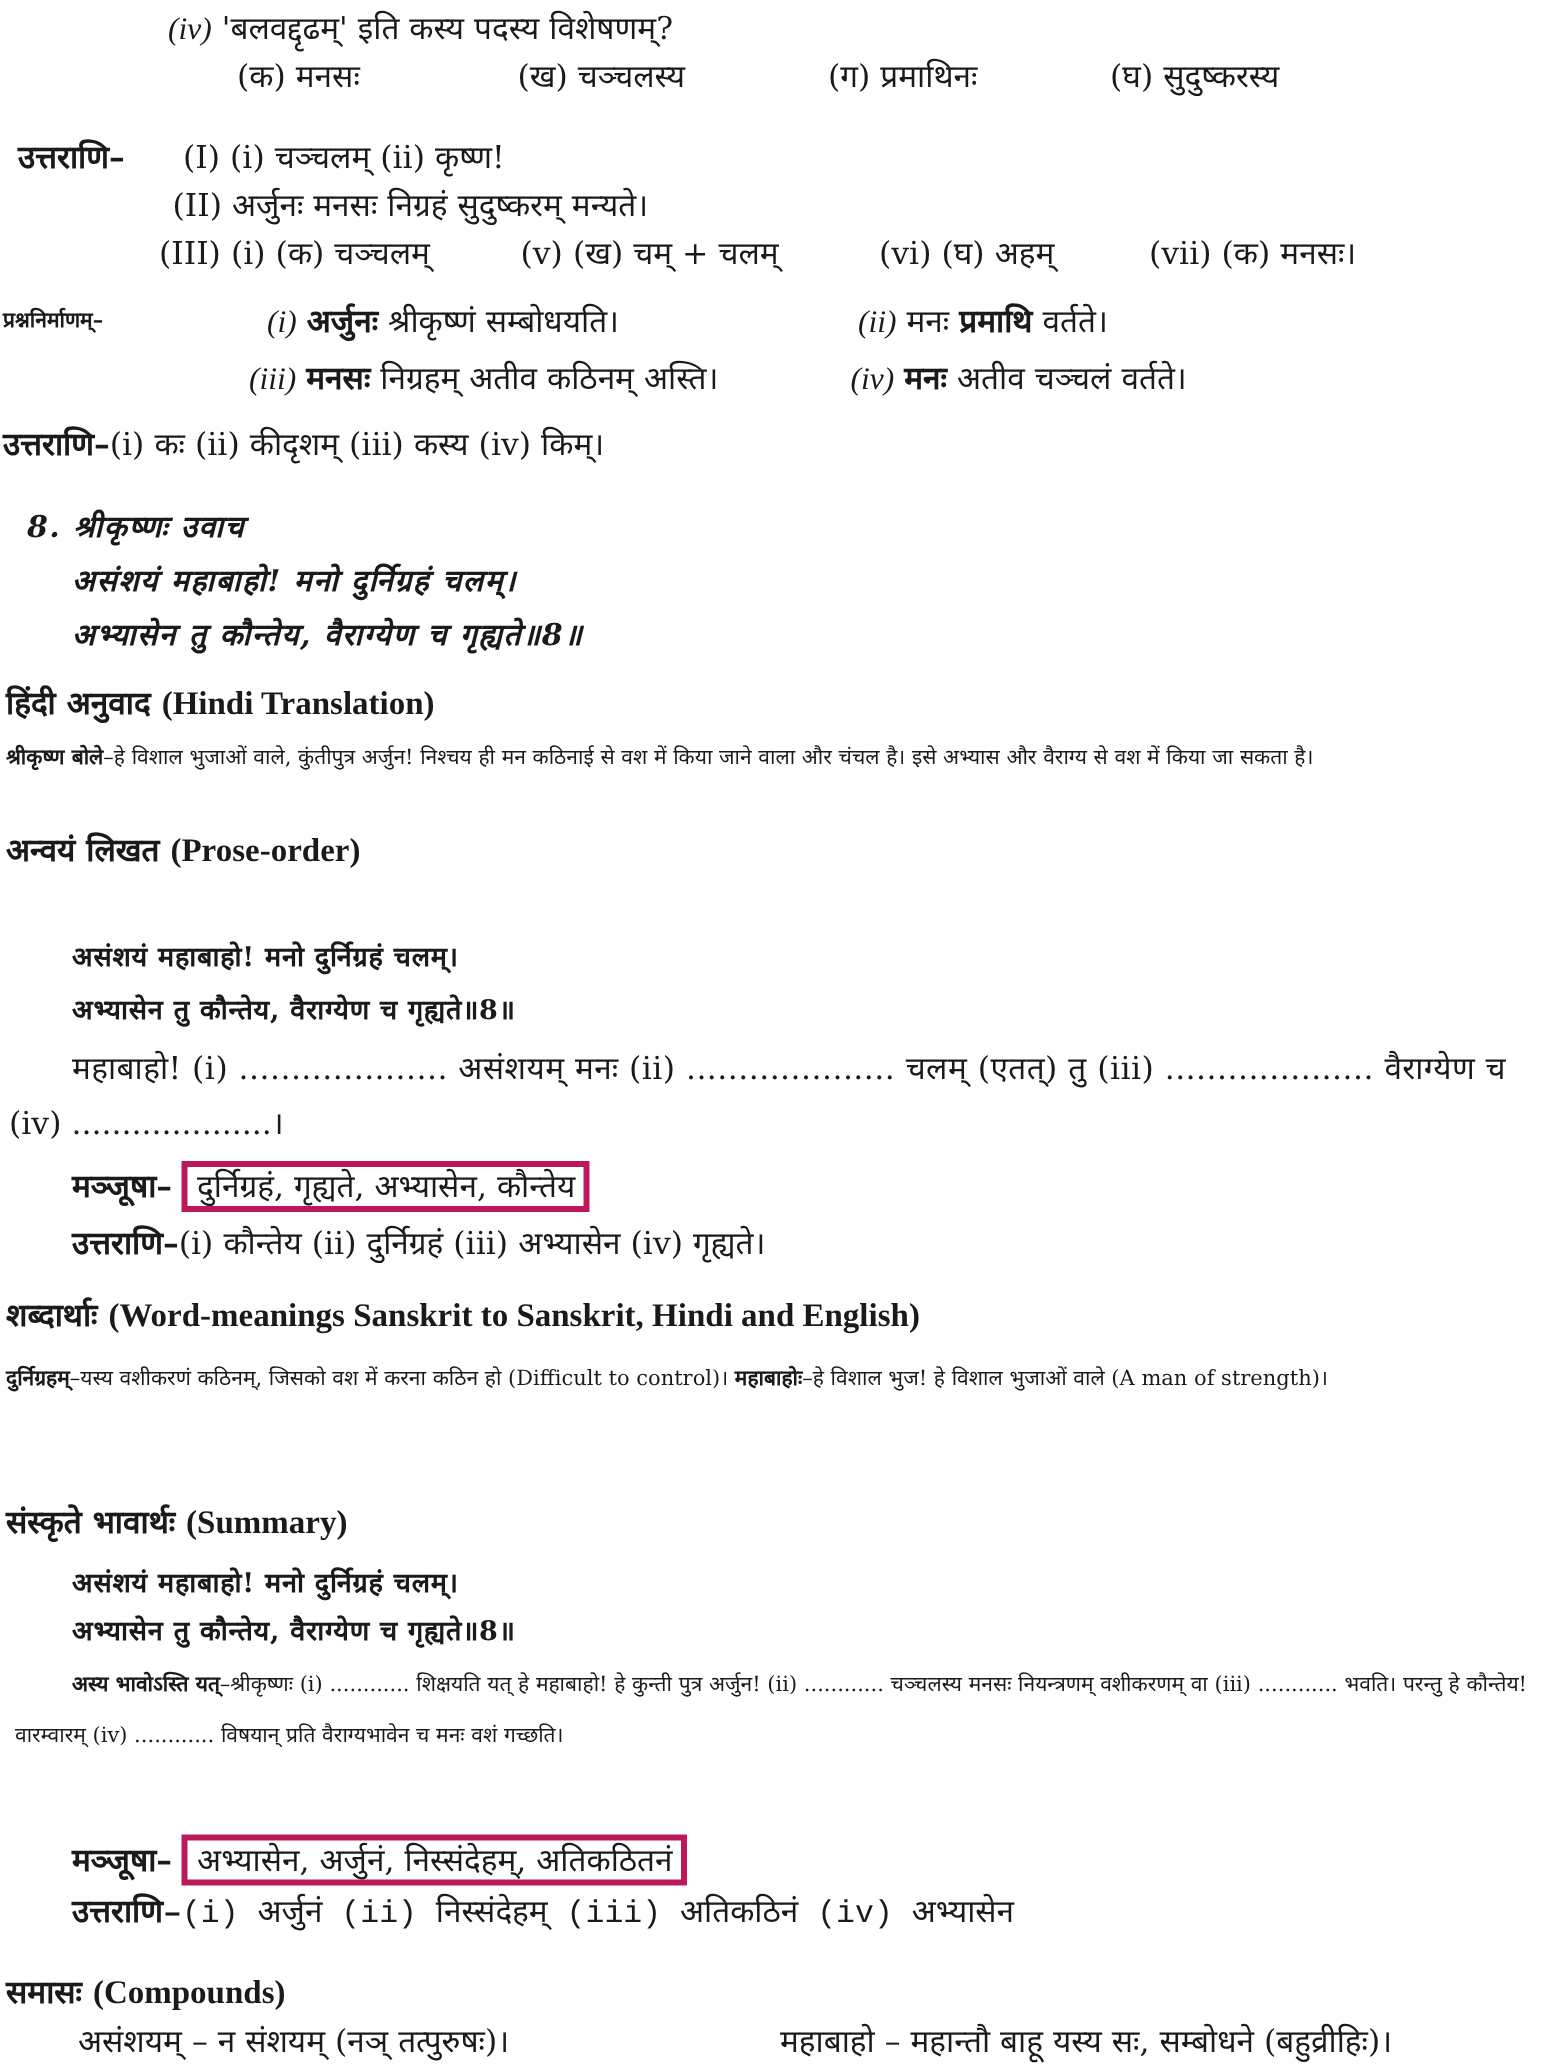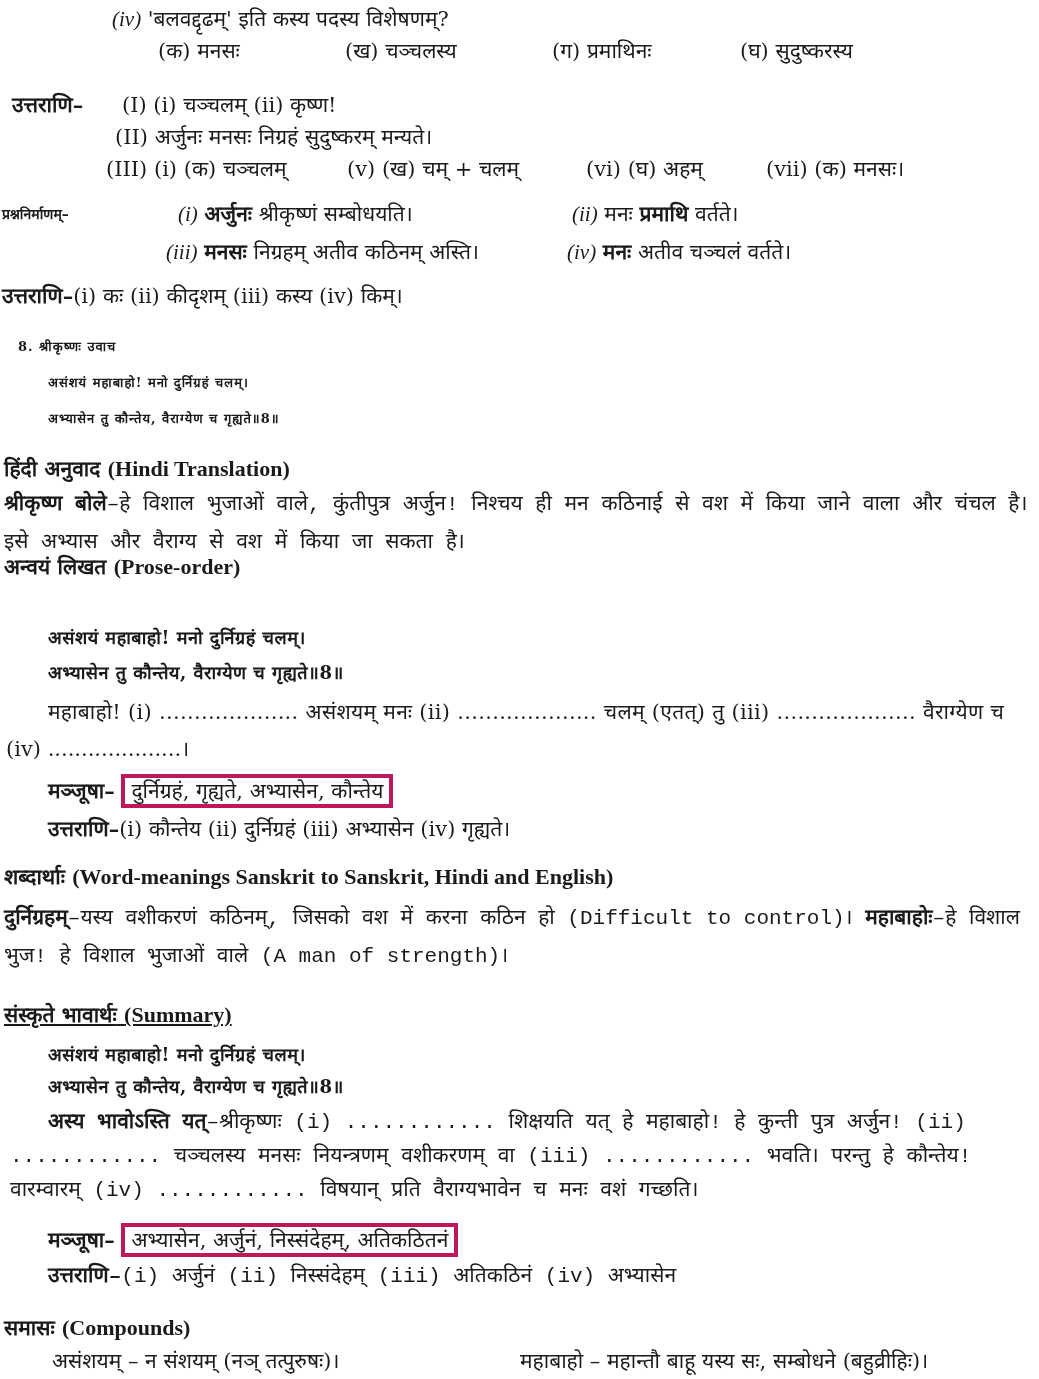--- a/index.html
+++ b/index.html
@@ -8,24 +8,24 @@
     font-family: "DejaVu Serif", "Liberation Serif", serif;
     position:relative; overflow:hidden;
   }
   .abs { position:absolute; white-space:nowrap; }
   .t { font-size:21px; line-height:22px; }
   .b { font-weight:bold; }
   .it { font-style:italic; }
   .lat { font-family:"Liberation Serif", serif; }
   .head { font-size:21px; font-weight:bold; }
   .head .en { font-family:"Liberation Serif", serif; font-weight:bold; font-size:22px; }
-  .verse { font-size:13px; font-weight:bold; letter-spacing:1px; }
+  .verse { font-size:20px; font-weight:bold; font-style:italic; letter-spacing:1px; }
   .verse2 { font-size:18px; font-weight:bold; letter-spacing:0.5px; }
   .box { border:4px solid #be185d; padding:2px 6px; display:inline-block; }
-  .para { position:absolute; font-size:21px; line-height:38px; white-space:normal;font-family:Liberation Mono, monospace; }
+  .para { position:absolute; font-size:14px; line-height:38px; white-space:normal; }
 </style>
 </head>
 <body>
 
 <div class="abs t" style="left:112px;top:8px;">
   <span class="it lat">(iv)</span>
   <span>'बलवद्दृढम्' इति कस्य पदस्य विशेषणम्?</span>
 </div>
 <div class="abs t" style="left:158px;top:40px;text-align:right;">(क) मनसः</div>
 <div class="abs t" style="left:345px;top:40px;">(ख) चञ्चलस्य</div>
@@ -84,21 +84,21 @@
 </div>
 
 <div class="abs head" style="left:4px;top:862px;">
   <span>शब्दार्थाः</span> <span class="en">(Word-meanings Sanskrit to Sanskrit, Hindi and English)</span>
 </div>
 <div class="para" style="left:4px;top:900px;width:1030px;">
   <span class="b">दुर्निग्रहम्</span><span>–यस्य वशीकरणं कठिनम्, जिसको वश में करना कठिन हो (Difficult to control)।</span>
   <span class="b">महाबाहोः</span><span>–हे विशाल भुज! हे विशाल भुजाओं वाले (A man of strength)।</span>
 </div>
 
-<div class="abs head" style="left:4px;top:1000px;text-decoration:underline;">
+<div class="abs head" style="left:4px;top:1000px;">
   <span>संस्कृते भावार्थः</span> <span class="en">(Summary)</span>
 </div>
 <div class="abs verse2" style="left:48px;top:1042px;">असंशयं महाबाहो! मनो दुर्निग्रहं चलम्।</div>
 <div class="abs verse2" style="left:48px;top:1074px;">अभ्यासेन तु कौन्तेय, वैराग्येण च गृह्यते॥8॥</div>
 <div class="para" style="left:10px;top:1106px;width:1022px;text-indent:38px;line-height:34px;">
   <span class="b">अस्य भावोऽस्ति यत्</span><span>–श्रीकृष्णः (i) ............ शिक्षयति यत् हे महाबाहो! हे कुन्ती पुत्र अर्जुन! (ii) ............ चञ्चलस्य मनसः नियन्त्रणम् वशीकरणम् वा (iii) ............ भवति। परन्तु हे कौन्तेय! वारम्वारम् (iv) ............ विषयान् प्रति वैराग्यभावेन च मनः वशं गच्छति।</span>
 </div>
 <div class="abs t" style="left:48px;top:1223px;">
   <span class="b">मञ्जूषा–</span>
   <span class="box">अभ्यासेन, अर्जुनं, निस्संदेहम्, अतिकठितनं</span>

